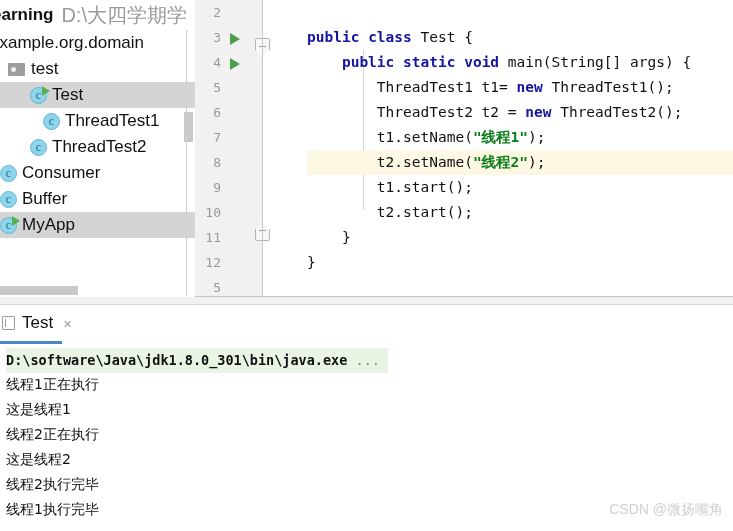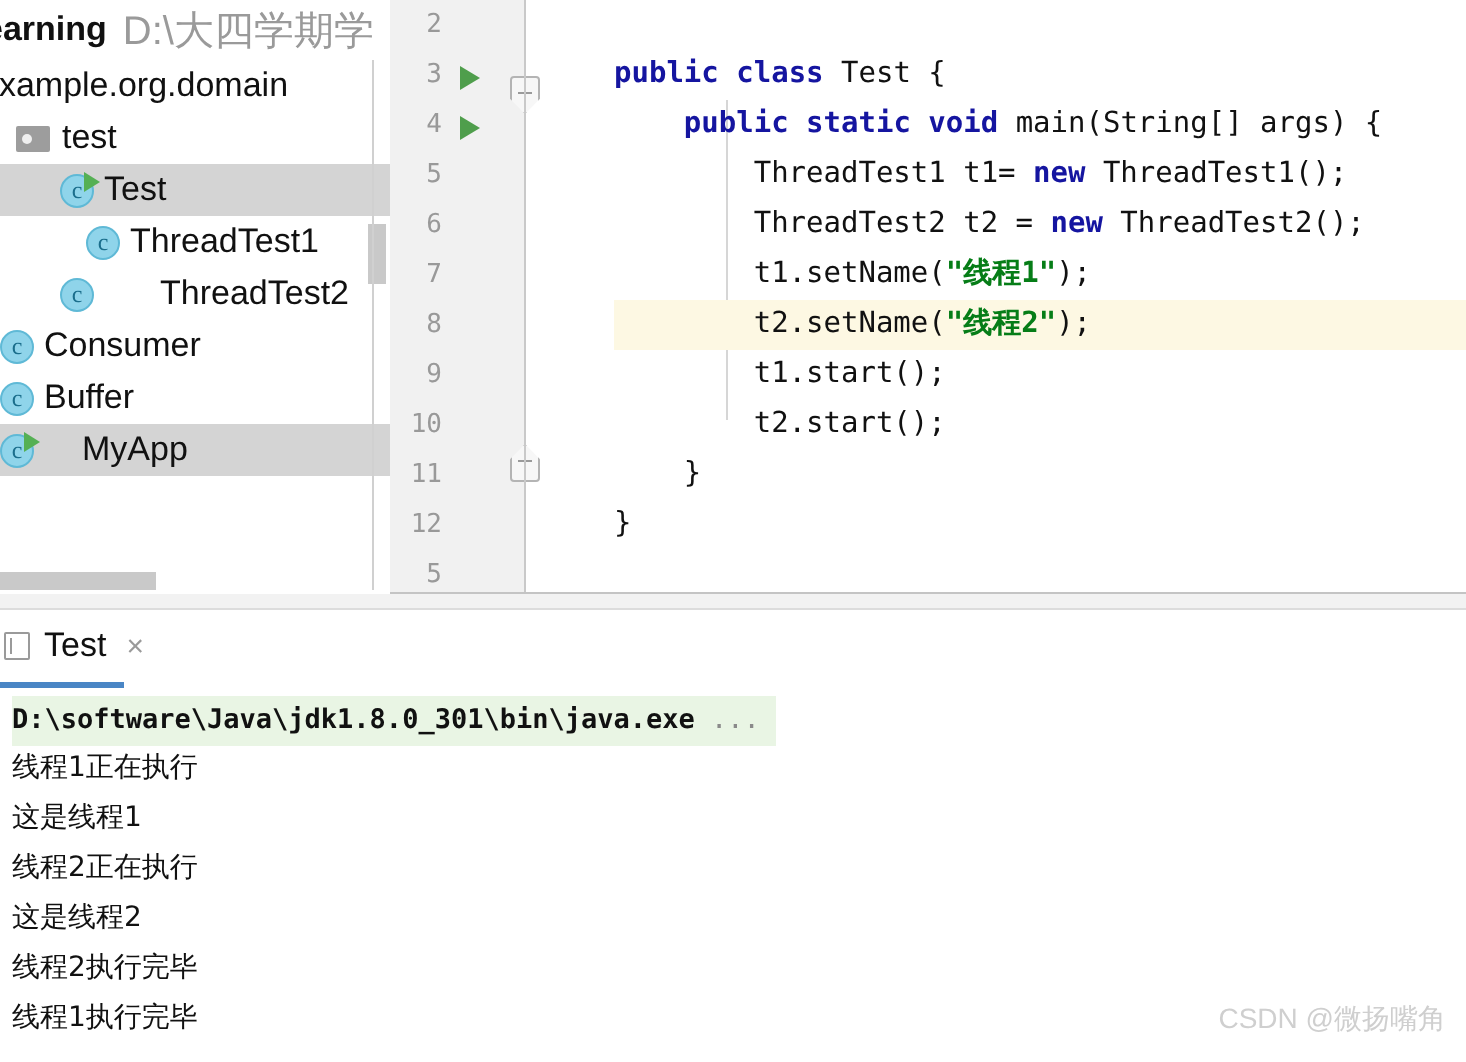--- a/index.html
+++ b/index.html
@@ -140,33 +140,33 @@
           <span class="tree-label">test</span>
         </div>
         <div class="tree-row selected" style="padding-left: 30px;">
           <span class="ico ico-class runnable"></span>
           <span class="tree-label">Test</span>
         </div>
         <div class="tree-row" style="padding-left: 43px;">
           <span class="ico ico-class"></span>
           <span class="tree-label">ThreadTest1</span>
         </div>
-        <div class="tree-row" style="padding-left: 30px; gap: 28px;">
+        <div class="tree-row" style="padding-left: 30px;">
           <span class="ico ico-class"></span>
           <span class="tree-label">ThreadTest2</span>
         </div>
         <div class="tree-row" style="padding-left: 0px;">
           <span class="ico ico-class"></span>
           <span class="tree-label">Consumer</span>
         </div>
         <div class="tree-row" style="padding-left: 0px;">
           <span class="ico ico-class"></span>
           <span class="tree-label">Buffer</span>
         </div>
-        <div class="tree-row selected" style="padding-left: 0px; gap: 19px;">
+        <div class="tree-row selected" style="padding-left: 0px;">
           <span class="ico ico-class runnable"></span>
           <span class="tree-label">MyApp</span>
         </div>
       </div>
     <div id="side-scroll"></div>
     <div id="side-hscroll"></div>
   </div>
   <div id="sidebar-divider"></div>
 
   <div id="editor">

